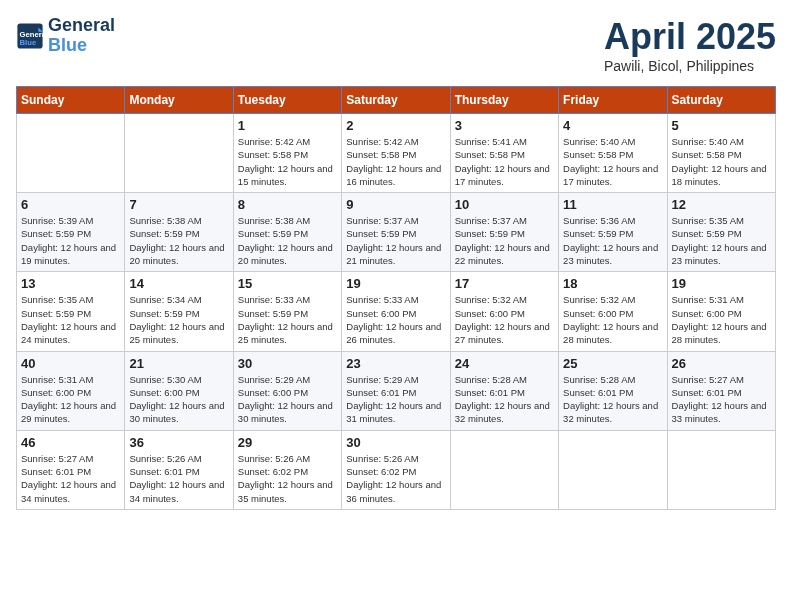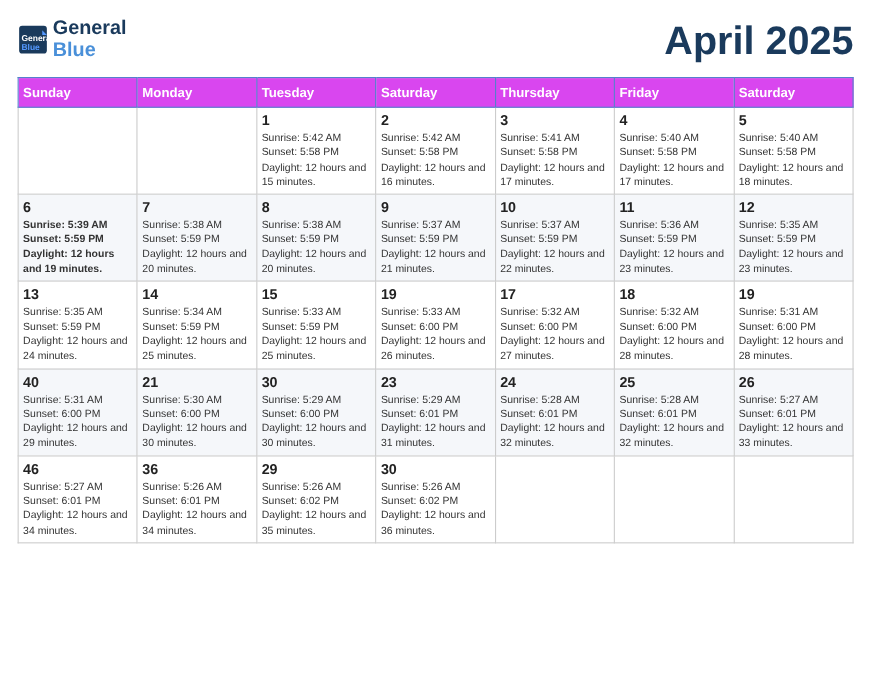--- a/index.html
+++ b/index.html
@@ -42,21 +42,21 @@
     .location {
       font-size: 14px;
       color: #333;
     }
     .calendar {
       width: 100%;
       border-collapse: collapse;
       border: 1px solid #ccc;
     }
     .calendar th {
-      background-color: #d946ef;
+      background-color: #c2410c;
       color: #fff;
       font-size: 12px;
       font-weight: bold;
       padding: 6px 4px;
       text-align: left;
       border: 1px solid #5580cc;
     }
     .calendar td {
       vertical-align: top;
       padding: 4px;
@@ -99,20 +99,21 @@
     </svg>
     <div>
       <div class="logo-text">
         <div>General</div>
         <div style="color:#4a90d9;">Blue</div>
       </div>
     </div>
   </div>
   <div class="title-area">
     <div class="month-title">April 2025</div>
+    <div class="location">Pawili, Bicol, Philippines</div>
   </div>
 </div>
 
 <table class="calendar">
   <thead>
     <tr>
     <th>Sunday</th>
         <th>Monday</th>
         <th>Tuesday</th>
         <th>Saturday</th>
@@ -152,21 +153,21 @@
         <td>
           <span class="day-number">5</span>
           <div class="day-info" style="white-space: pre-line;">Sunrise: 5:40 AM
 Sunset: 5:58 PM
 Daylight: 12 hours and 18 minutes.</div>
         </td>
       </tr>
       <tr>
         <td>
           <span class="day-number">6</span>
-          <div class="day-info" style="white-space: pre-line; font-weight: bold;">Sunrise: 5:39 AM
+          <div class="day-info" style="white-space: pre-line;">Sunrise: 5:39 AM
 Sunset: 5:59 PM
 Daylight: 12 hours and 19 minutes.</div>
         </td>
         <td>
           <span class="day-number">7</span>
           <div class="day-info" style="white-space: pre-line;">Sunrise: 5:38 AM
 Sunset: 5:59 PM
 Daylight: 12 hours and 20 minutes.</div>
         </td>
         <td>

